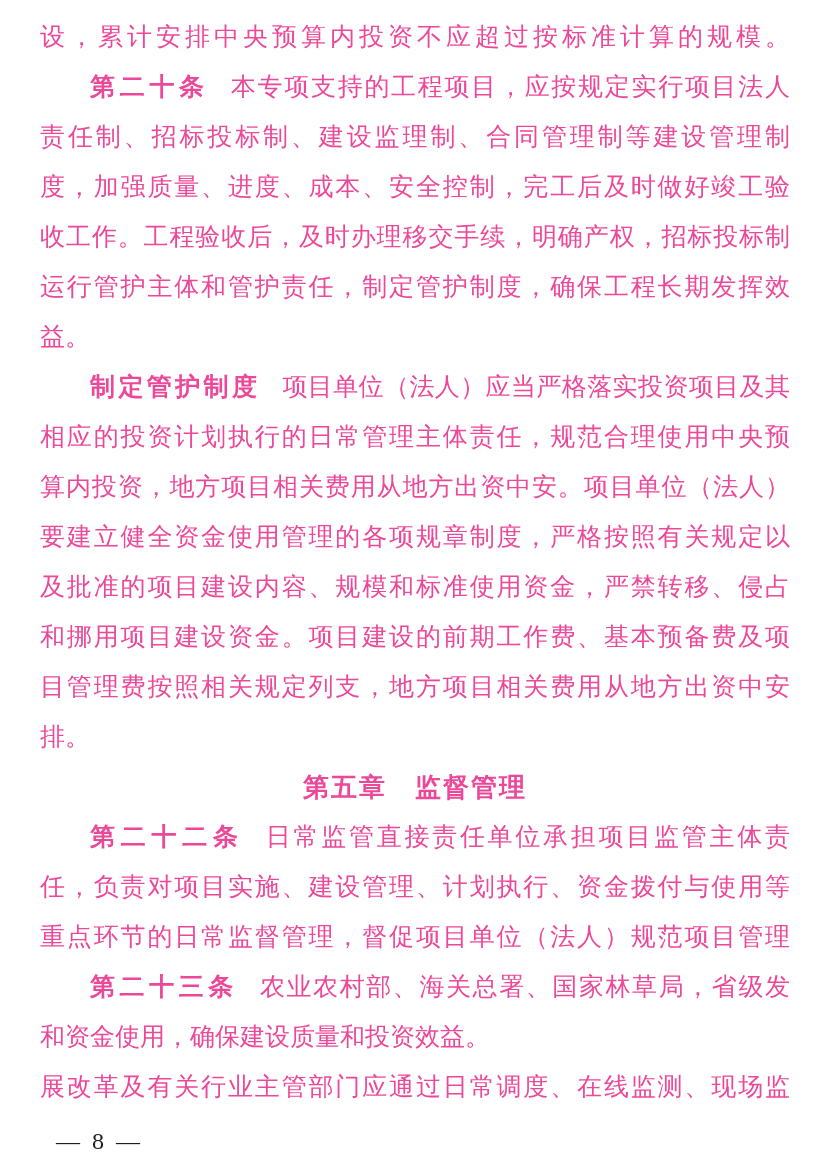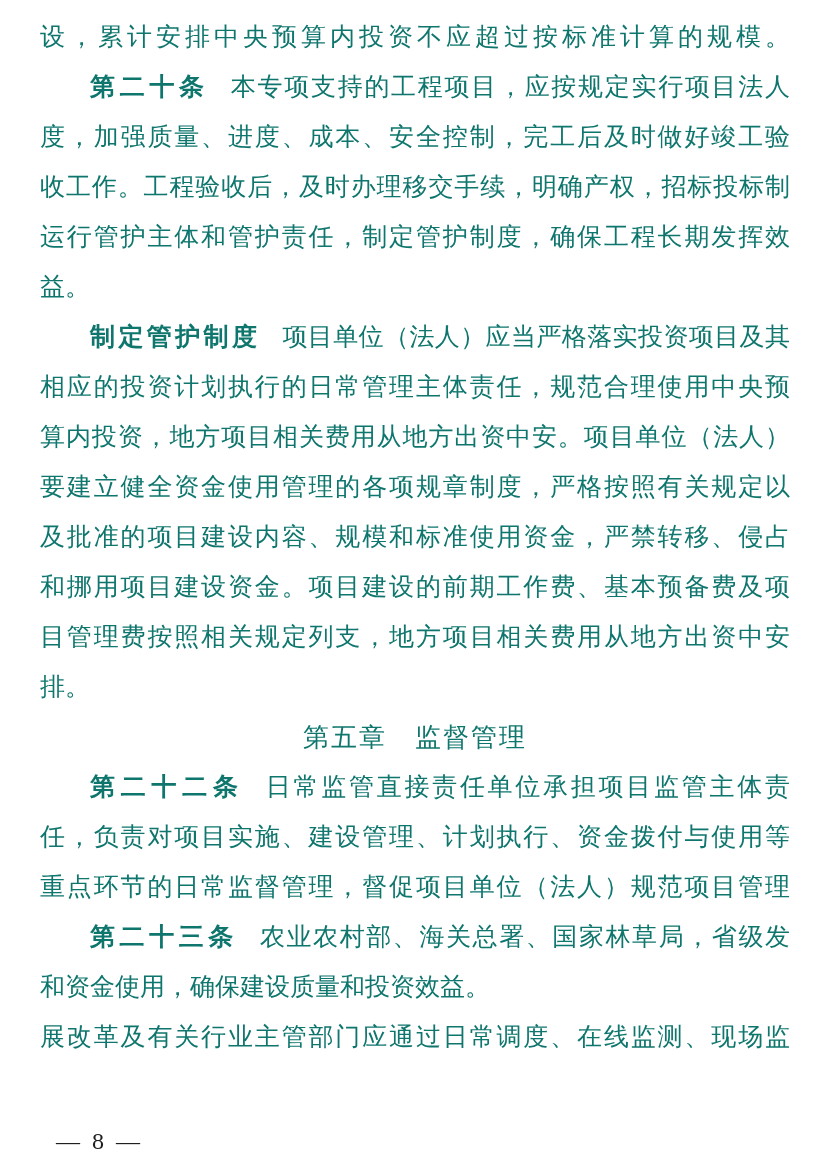--- a/index.html
+++ b/index.html
@@ -11,21 +11,21 @@
     height: 1169px;
     background: #ffffff;
     overflow: hidden;
     position: relative;
   }
   .page {
     position: absolute;
     inset: 0;
     box-sizing: border-box;
     padding: 12px 30px 18px 40px;
-    color: #0f766e;
+    color: #ec4899;
     font-family: "Liberation Serif", "DejaVu Serif", serif;
     font-size: 25px;
     line-height: 50px;
   }
   .line {
     height: 50px;
     overflow: hidden;
   }
   
   .just {
@@ -45,21 +45,21 @@
     font-family: Liberation Serif, serif;
     font-weight: bold;
     letter-spacing: 3px;
     margin-right: 22px;
     white-space: nowrap;
   }
   .heading {
     text-align: center;
     text-align-last: center;
     font-family: "Liberation Sans", "DejaVu Sans", sans-serif;
-    font-weight: normal;
+    font-weight: bold;
     font-size: 26px;
     letter-spacing: 2px;
   }
   .footer {
     position: absolute;
     left: 56px;
     bottom: 14px;
     font-family: "Liberation Serif", "DejaVu Serif", serif;
     font-size: 24px;
     letter-spacing: 3px;
@@ -70,20 +70,21 @@
 <body>
 
 <div class="page">
 
   <div class="line just">设，累计安排中央预算内投资不应超过按标准计算的规模。</div>
 
   <div class="line just indent">
     <span class="label">第二十条</span><span>本专项支持的工程项目，应按规定实行项目法人</span>
   </div>
 
+  <div class="line just">责任制、招标投标制、建设监理制、合同管理制等建设管理制</div>
   <div class="line just">度，加强质量、进度、成本、安全控制，完工后及时做好竣工验</div>
   <div class="line just">收工作。工程验收后，及时办理移交手续，明确产权，招标投标制</div>
   <div class="line just">运行管护主体和管护责任，制定管护制度，确保工程长期发挥效</div>
   <div class="line end">益。</div>
 
   <div class="line just indent">
     <span class="label">制定管护制度</span><span>项目单位（法人）应当严格落实投资项目及其</span>
   </div>
 
   <div class="line just">相应的投资计划执行的日常管理主体责任，规范合理使用中央预</div>

